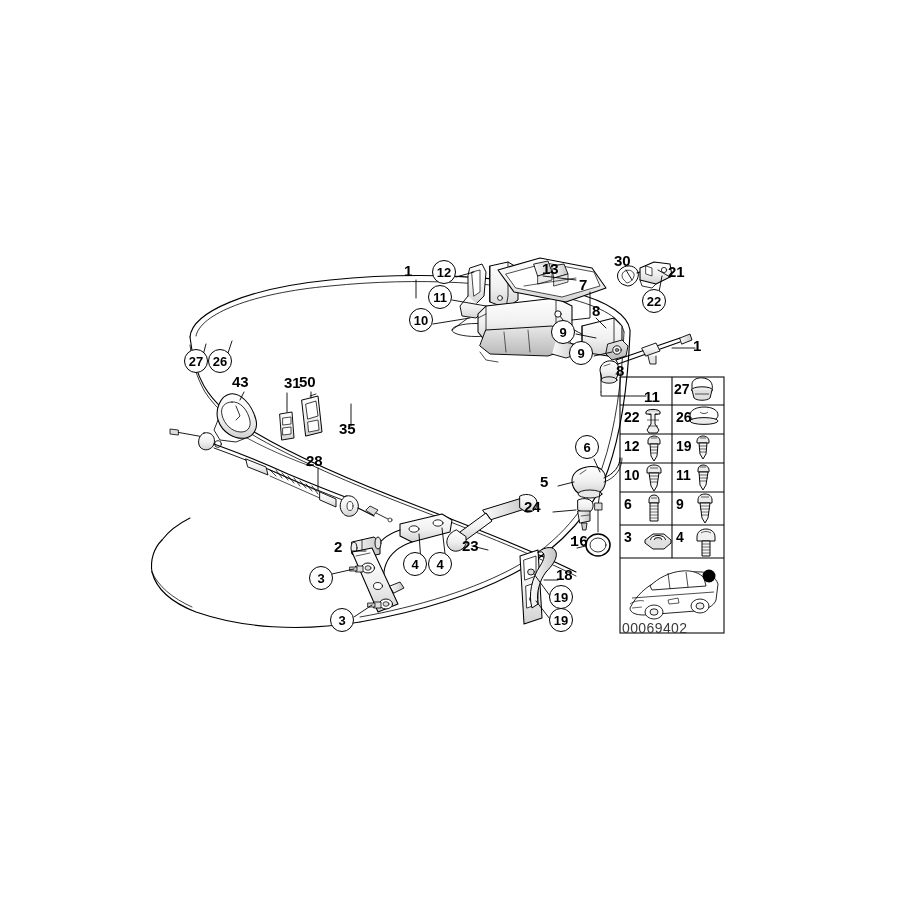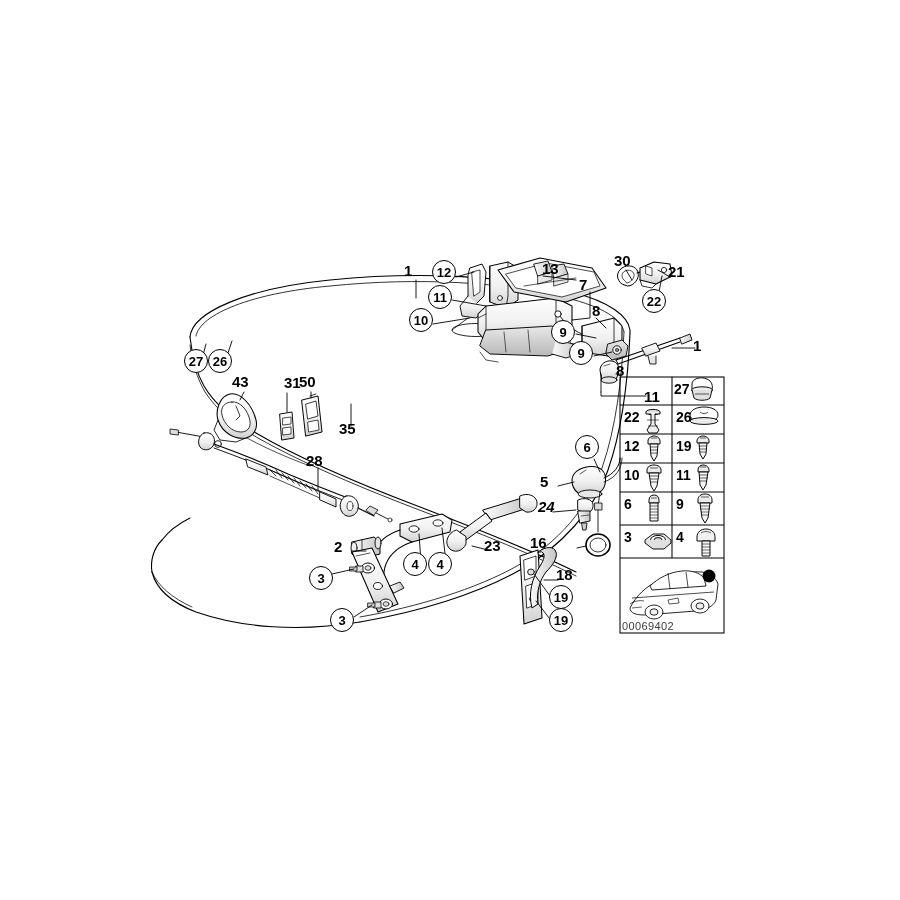--- a/index.html
+++ b/index.html
@@ -37,21 +37,21 @@
   .cellnum{
     position:absolute;
     font-family:"Liberation Sans", sans-serif;
     font-weight:bold;
     font-size:14px;
     color:#000;
   }
   .diagid{
     position:absolute;
     font-family:"Liberation Sans", sans-serif;
-    font-size:11px;
+    font-size:14px;
     letter-spacing:0.4px;
     color:#3a3a3a;
   }
 </style>
 </head>
 <body>
 
 <div id="stage">
 
   <svg class="layer" viewBox="0 0 900 900">
@@ -532,23 +532,23 @@
       <div class="lbl" style="left: 592px; top: 303px;">8</div>
       <div class="lbl" style="left: 693px; top: 338px;">1</div>
       <div class="lbl" style="left: 616px; top: 363px;">8</div>
       <div class="lbl" style="left: 644px; top: 389px;">11</div>
       <div class="lbl" style="left: 339px; top: 421px;">35</div>
       <div class="lbl" style="left: 232px; top: 374px;">43</div>
       <div class="lbl" style="left: 275px; top: 375px; margin-left: 9px;">31</div>
       <div class="lbl" style="left: 299px; top: 374px;">50</div>
       <div class="lbl" style="left: 306px; top: 453px;">28</div>
       <div class="lbl" style="left: 540px; top: 474px;">5</div>
-      <div class="lbl" style="left: 538px; top: 499px; font-style: italic;">24</div>
-      <div class="lbl" style="left: 484px; top: 538px;">23</div>
-      <div class="lbl" style="left: 530px; top: 535px;">16</div>
+      <div class="lbl" style="left: 524px; top: 499px;">24</div>
+      <div class="lbl" style="left: 462px; top: 538px;">23</div>
+      <div class="lbl" style="left: 570px; top: 535px; font-family: Liberation Mono, monospace;">16</div>
       <div class="lbl" style="left: 556px; top: 567px;">18</div>
       <div class="lbl" style="left: 334px; top: 539px;">2</div>
       <div class="bubble" style="left: 432px; top: 260px;">12</div>
       <div class="bubble" style="left: 428px; top: 285px;">11</div>
       <div class="bubble" style="left: 409px; top: 308px;">10</div>
       <div class="bubble" style="left: 551px; top: 320px;">9</div>
       <div class="bubble" style="left: 569px; top: 341px;">9</div>
       <div class="bubble" style="left: 642px; top: 289px;">22</div>
       <div class="bubble" style="left: 184px; top: 349px;">27</div>
       <div class="bubble" style="left: 208px; top: 349px;">26</div>

